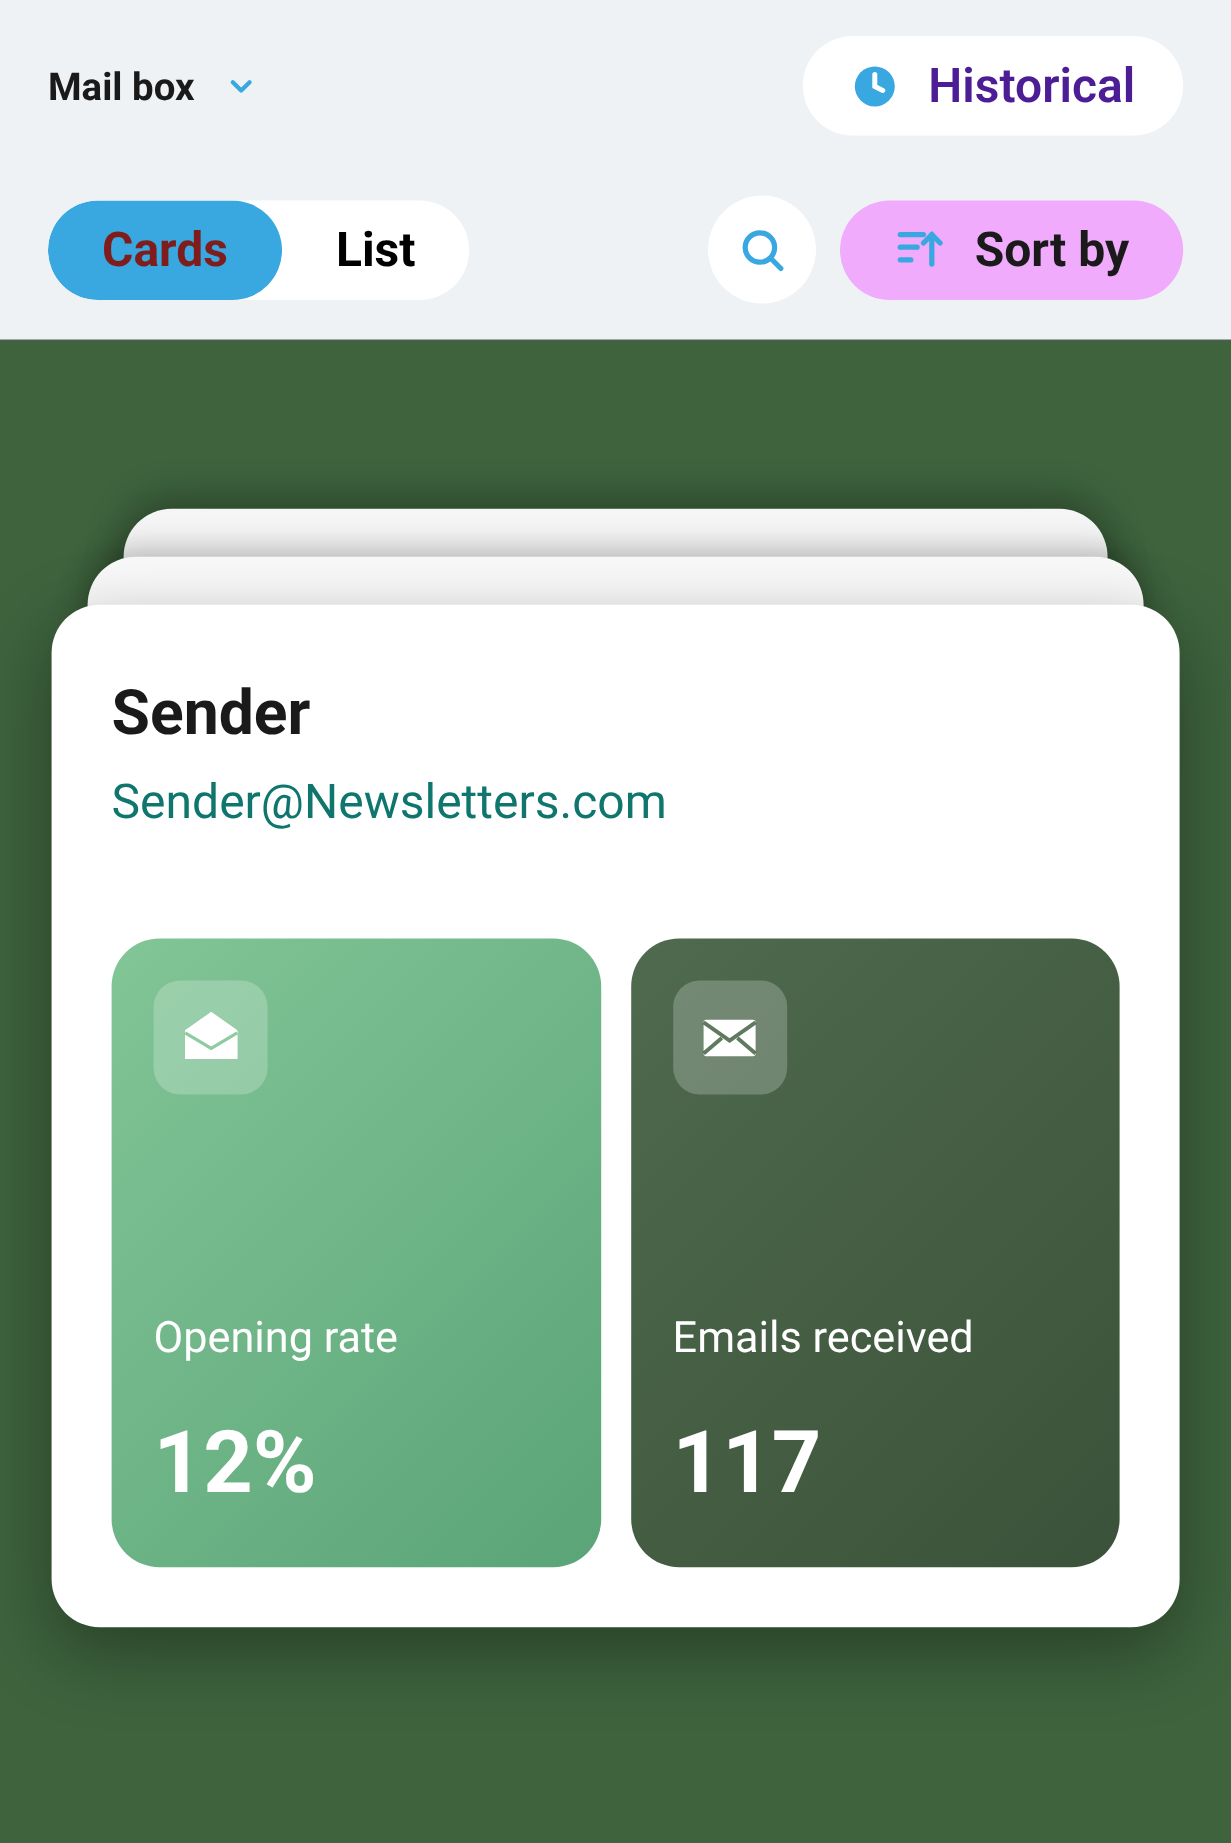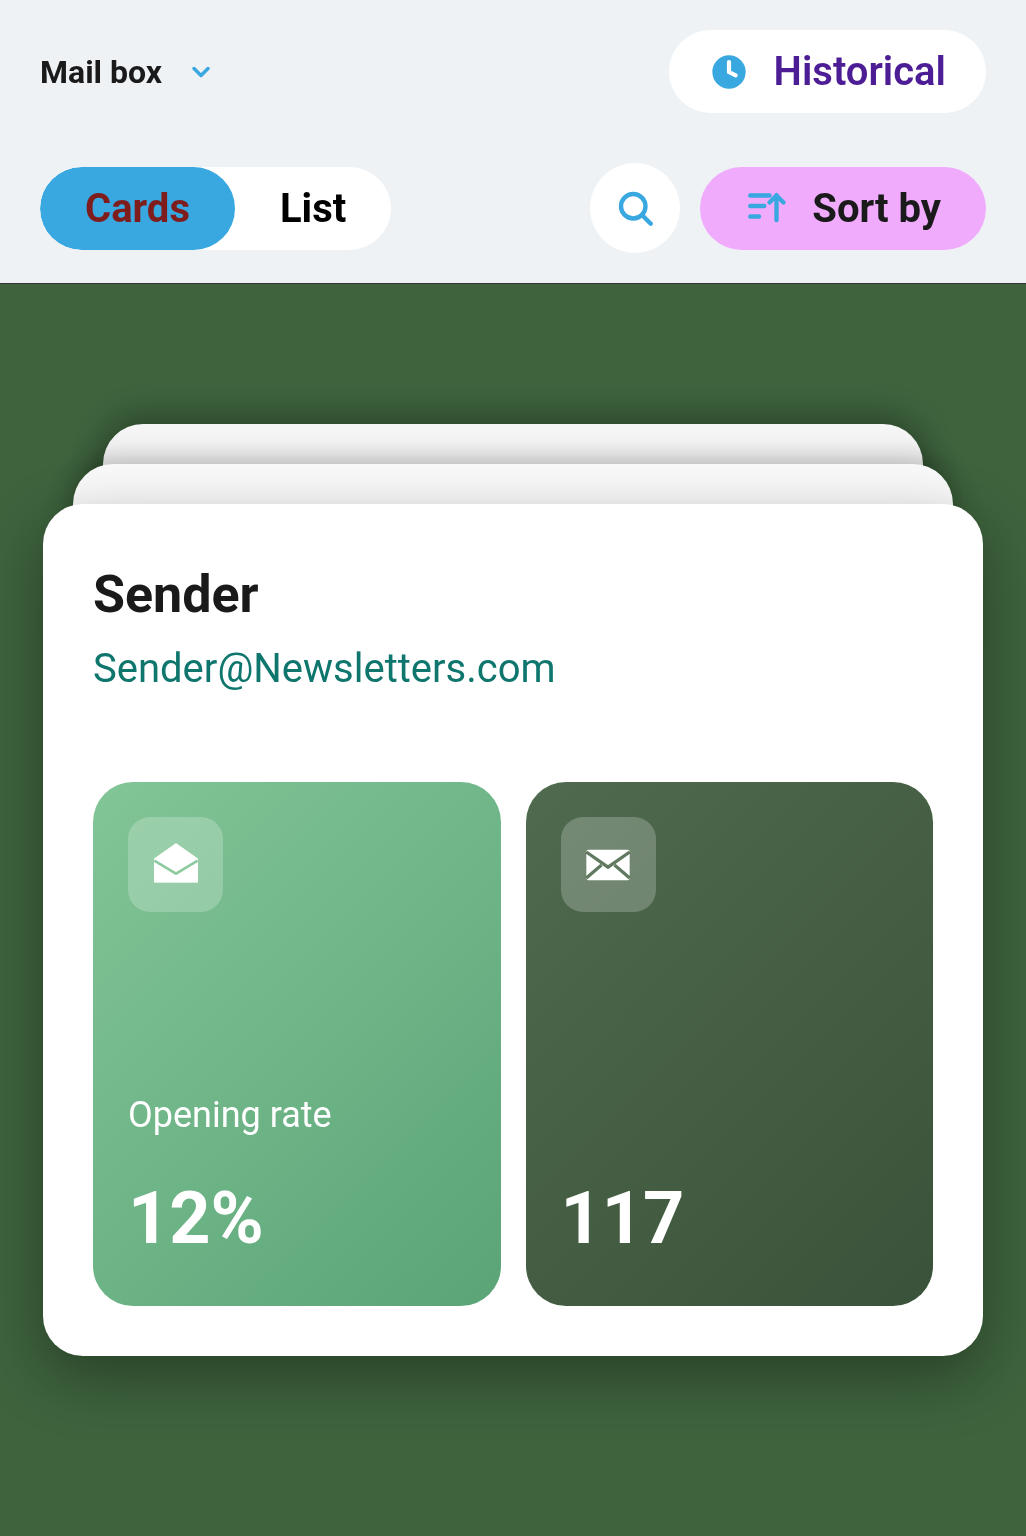--- a/index.html
+++ b/index.html
@@ -262,18 +262,19 @@
           <div class="tile-value">12%</div>
         </div>
         <div class="tile dark">
           <div class="tile-icon-wrap">
             <svg class="tile-icon" viewBox="0 0 24 24" fill="#fff">
                 <rect x="2" y="5" width="20" height="14" rx="1" fill="#fff"></rect>
                 <path d="M2 6 L12 13 L22 6" stroke="rgba(79,106,78,0.9)" stroke-width="1.5" fill="none"></path>
                 <path d="M2 18 L9 12 M22 18 L15 12" stroke="rgba(79,106,78,0.9)" stroke-width="1.5" fill="none"></path>
               </svg>
           </div>
+          <div class="tile-label">Emails received</div>
           <div class="tile-value">117</div>
         </div>
       </div>
     </div>
   </div>
 </div>
 
 </body></html>

